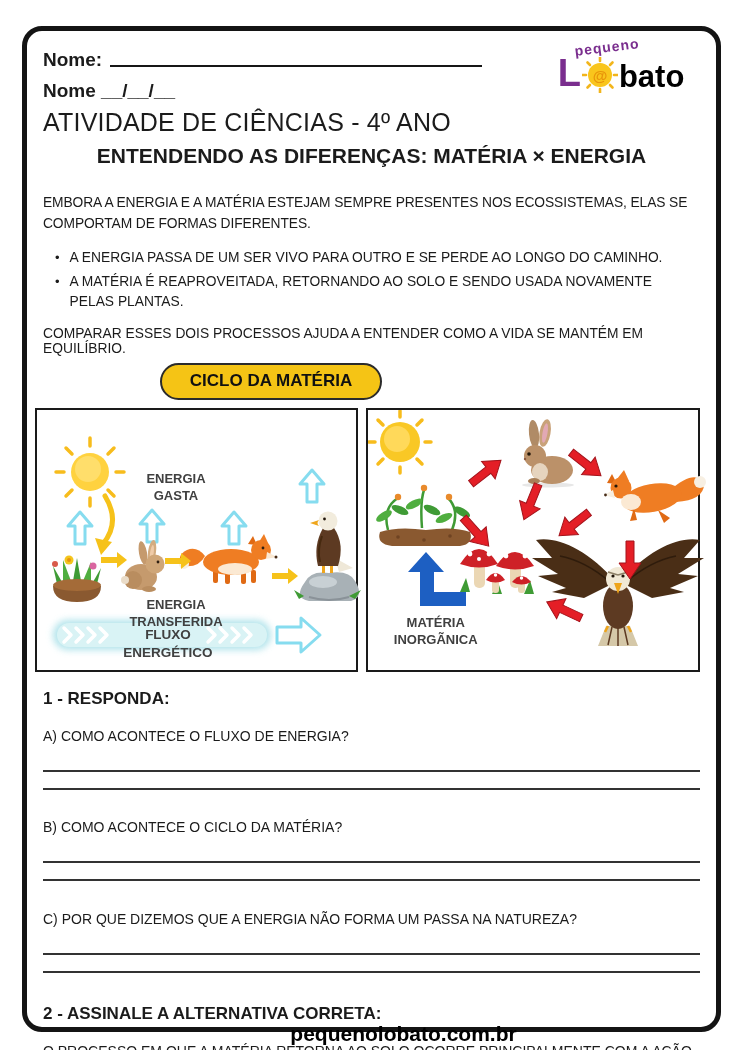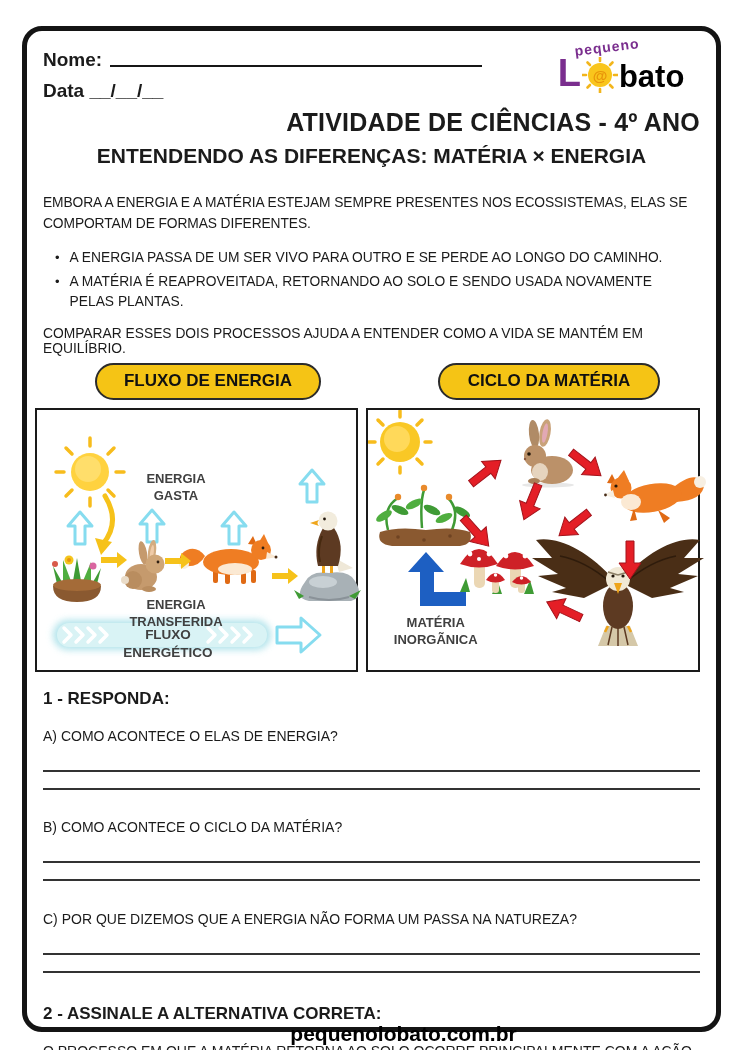--- a/index.html
+++ b/index.html
@@ -19,21 +19,21 @@
   .field-line{display:flex;align-items:flex-end;font-size:19px;font-weight:bold;}
   .name-line{width:372px;border-bottom:2.5px solid #161616;margin:0 0 4px 8px;height:18px;}
   .date-line{margin-top:9px;}
   .logo{width:158px;position:relative;top:-4px;text-align:center;}
   .logo-pequeno{font-size:14px;font-weight:bold;color:#7A2E8E;transform:rotate(-7deg);letter-spacing:1px;margin-left:-28px;}
   .logo-row{display:flex;align-items:center;justify-content:center;margin-top:-2px;}
   .logo-l{font-size:38px;font-weight:bold;color:#7A2E8E;line-height:1;}
   .logo-sun{margin:4px 1px 0 1px;}
   .logo-bato{font-size:31px;font-weight:bold;color:#000000;line-height:1;margin-top:6px;}
   
-  .title{text-align:right;font-size:25px;font-weight:bold;margin-top:6px;letter-spacing:0.2px;}
+  .title{text-align:left;font-size:25px;font-weight:normal;margin-top:6px;letter-spacing:0.2px;}
   .subtitle{text-align:center;font-size:21px;font-weight:bold;margin-top:7px;}
   
   .para{font-size:13.8px;line-height:1.55;margin-top:24px;letter-spacing:-0.1px;}
   .bullets{margin-top:13px;}
   .bullet{display:flex;gap:10px;font-size:13.8px;line-height:1.5;margin-top:3px;padding-left:12px;}
   .dot{font-size:13px;line-height:1.6;}
   .compare{font-size:13.8px;margin-top:13px;}
   
   .badges{display:flex;margin-top:7px;}
   .badge{height:37px;box-sizing:border-box;border:2px solid #2b2b2b;border-radius:19px;background:#F5C415;
@@ -68,21 +68,21 @@
 
 <div class="frame">
 
   <div class="top-row">
     <div class="fields">
       <div class="field-line">
         <span>Nome:</span>
         <span class="name-line"></span>
       </div>
       <div class="field-line date-line">
-        <span>Data __/__/__</span>
+        <span>Nome __/__/__</span>
       </div>
     </div>
     <div class="logo">
       <div class="logo-pequeno">pequeno</div>
       <div class="logo-row">
         <span class="logo-l">L</span>
         <svg class="logo-sun" width="36" height="36" viewBox="0 0 36 36">
           <g stroke="#F2B51B" stroke-width="2.6" stroke-linecap="round">
             <line x1="18" y1="4" x2="18" y2="0.5"></line>
               <line x1="18" y1="32" x2="18" y2="35.5"></line>
@@ -113,21 +113,20 @@
     </div>
     <div class="bullet">
       <span class="dot">•</span>
       <span>A MATÉRIA É REAPROVEITADA, RETORNANDO AO SOLO E SENDO USADA NOVAMENTE PELAS PLANTAS.</span>
     </div>
   </div>
 
   <div class="compare">COMPARAR ESSES DOIS PROCESSOS AJUDA A ENTENDER COMO A VIDA SE MANTÉM EM EQUILÍBRIO.</div>
 
   <div class="badges">
-    <div class="badge badge-energy">FLUXO DE ENERGIA</div>
     <div class="badge badge-matter">CICLO DA MATÉRIA</div>
   </div>
 
   <div class="panels">
 
     <div class="panel panel-energy">
       <svg width="330" height="260" viewBox="0 0 330 260">
         <defs>
           <path id="cup" d="M12 0 L24 14 L17 14 L17 32 L7 32 L7 14 L0 14 Z"></path>
           <path id="yarr" d="M-12 -3 L4 -3 L4 -8 L14 0 L4 8 L4 3 L-12 3 Z"></path>
@@ -361,21 +360,21 @@
         <use href="#rarr" transform="translate(108,122) rotate(48)" fill="#E41E26" stroke="#A3121A" stroke-width="1"></use>
         <use href="#rarr" transform="translate(262,150) rotate(90)" fill="#E41E26" stroke="#A3121A" stroke-width="1"></use>
         <use href="#rarr" transform="translate(196,200) rotate(205)" fill="#E41E26" stroke="#A3121A" stroke-width="1"></use>
       </svg>
       <div class="overlay-label" id="lbl-inorg">MATÉRIA INORGÃNICA</div>
     </div>
   </div>
 
   <div class="q-heading">1 - RESPONDA:</div>
 
-  <div class="q-item">A) COMO ACONTECE O ELAS DE ENERGIA?</div>
+  <div class="q-item">A) COMO ACONTECE O FLUXO DE ENERGIA?</div>
   <div class="ans-line"></div>
   <div class="ans-line"></div>
 
   <div class="q-item q-b">B) COMO ACONTECE O CICLO DA MATÉRIA?</div>
   <div class="ans-line"></div>
   <div class="ans-line"></div>
 
   <div class="q-item q-c">C) POR QUE DIZEMOS QUE A ENERGIA NÃO FORMA UM PASSA NA NATUREZA?</div>
   <div class="ans-line"></div>
   <div class="ans-line"></div>

